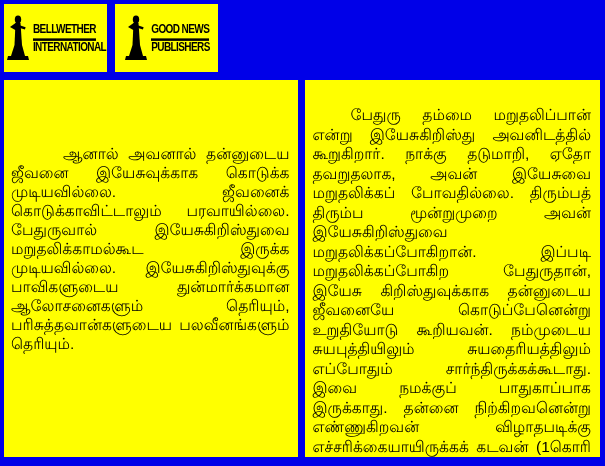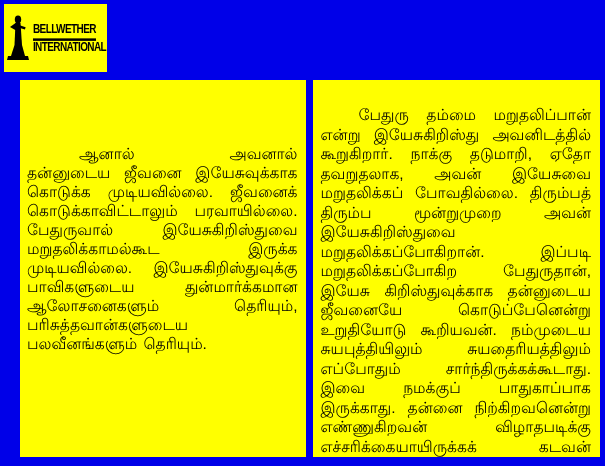--- a/index.html
+++ b/index.html
@@ -71,21 +71,21 @@
     gap:7px;
     margin-top:8px;
     min-height:0;
   }
   .column{
     flex:1 1 0;
     background:#ffff00;
     box-sizing:border-box;
     overflow:hidden;
   }
-  .column.left{padding:64px 8px 12px 7px;margin-left:16px;}
+  .column.left{padding:64px 8px 12px 7px;}
   .column.right{padding:25px 9px 0 8px;}
   .column p{
     margin:0;
     font-size:15.5px;
     line-height:19px;
     text-align:justify;
     word-spacing:2px;
   }
   .column.right p{line-height:19.5px;}
   .column.left p{text-indent:52px;}
@@ -109,20 +109,36 @@
           <rect x="14" y="10" width="7" height="2.5" transform="rotate(18 14 10)"></rect>
         </g>
       </svg>
       <div class="logo-text">
         <span class="logo-line underlined">BELLWETHER</span>
         <span class="logo-line">INTERNATIONAL</span>
       </div>
     </div>
 
 
+    <div class="logo-box">
+      <svg class="logo-figure" width="26" height="46" viewBox="0 0 26 46" aria-hidden="true">
+        <g fill="#000">
+          <ellipse cx="13" cy="4.5" rx="3.2" ry="4"></ellipse>
+          <polygon points="5,12 12,7 12,16"></polygon>
+          <polygon points="10.5,8 15.5,8 17,30 9.5,30"></polygon>
+          <polygon points="9.5,30 17,30 20,41 6,41"></polygon>
+          <polygon points="3,41 23,41 24,45 2,45"></polygon>
+          <rect x="14" y="10" width="7" height="2.5" transform="rotate(18 14 10)"></rect>
+        </g>
+      </svg>
+      <div class="logo-text">
+        <span class="logo-line underlined">GOOD NEWS</span>
+        <span class="logo-line">PUBLISHERS</span>
+      </div>
+    </div>
 
   </div>
 
   <div class="body-row">
     <div class="column left">
       <p>ஆனால் அவனால் தன்னுடைய ஜீவனை இயேசுவுக்காக கொடுக்க முடியவில்லை. ஜீவனைக் கொடுக்காவிட்டாலும் பரவாயில்லை. பேதுருவால் இயேசுகிறிஸ்துவை மறுதலிக்காமல்கூட இருக்க முடியவில்லை. இயேசுகிறிஸ்துவுக்கு பாவிகளுடைய துன்மார்க்கமான ஆலோசனைகளும் தெரியும், பரிசுத்தவான்களுடைய பலவீனங்களும் தெரியும்.</p>
     </div>
     <div class="column right">
       <p>பேதுரு தம்மை மறுதலிப்பான் என்று இயேசுகிறிஸ்து அவனிடத்தில் கூறுகிறார். நாக்கு தடுமாறி, ஏதோ தவறுதலாக, அவன் இயேசுவை மறுதலிக்கப் போவதில்லை. திரும்பத் திரும்ப மூன்றுமுறை அவன் இயேசுகிறிஸ்துவை மறுதலிக்கப்போகிறான். இப்படி மறுதலிக்கப்போகிற பேதுருதான், இயேசு கிறிஸ்துவுக்காக தன்னுடைய ஜீவனையே கொடுப்பேனென்று உறுதியோடு கூறியவன். நம்முடைய சுயபுத்தியிலும் சுயதைரியத்திலும் எப்போதும் சார்ந்திருக்கக்கூடாது. இவை நமக்குப் பாதுகாப்பாக இருக்காது. தன்னை நிற்கிறவனென்று எண்ணுகிறவன் விழாதபடிக்கு எச்சரிக்கையாயிருக்கக் கடவன் (1கொரி 10:12).</p>
     </div>

